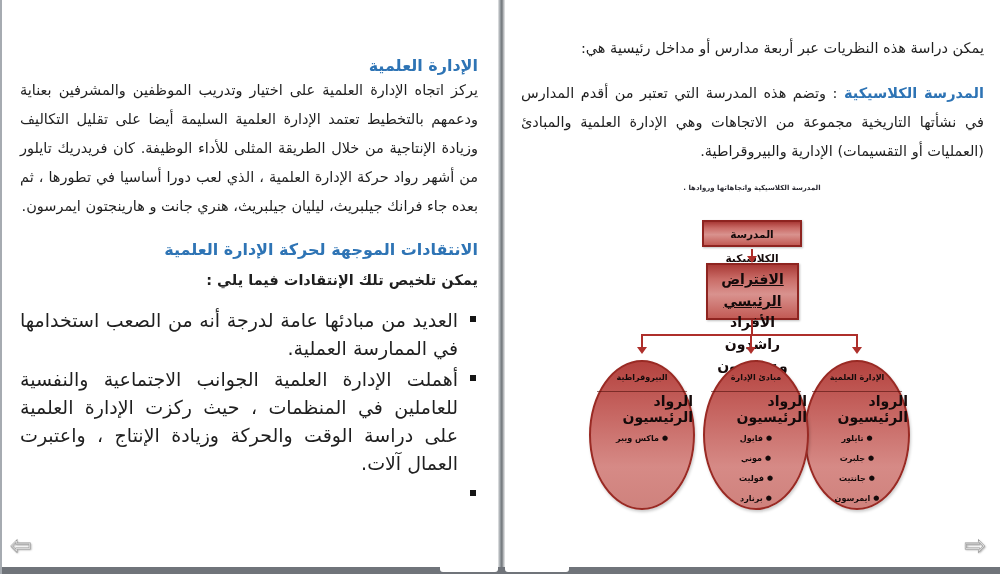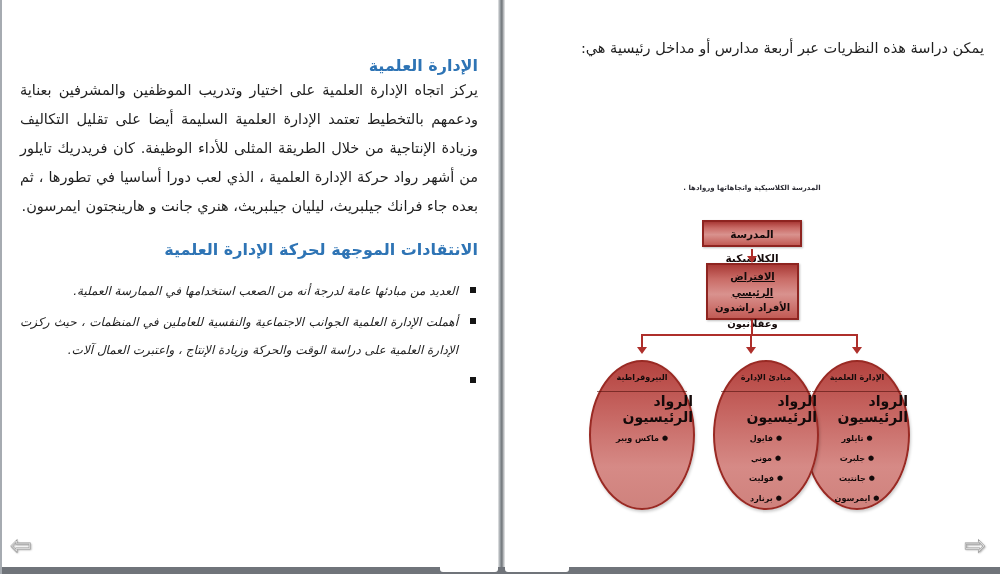--- a/index.html
+++ b/index.html
@@ -23,44 +23,44 @@
 
   .h-blue { color:#2E74B5; font-size:16px; font-weight:bold; text-align:right; }
   .body-text { font-size:14.5px; line-height:29px; text-align:justify; }
   .page-left .body-text { margin-top:1px; }
   .h2-gap { margin-top:19px; }
   .intro-bold { margin-top:13px; font-size:14.5px; font-weight:bold; text-align:right; }
   .lead-blue { color:#2E74B5; font-weight:bold; }
   .rp-para2 { margin-top:16px; }
 
   .bullets { list-style:none; margin-top:18px; }
-  .bullets li { position:relative; padding-right:20px; font-size:12px; line-height:28px;
-                margin-bottom:3px; text-align:justify;font-style:italic; }
+  .bullets li { position:relative; padding-right:20px; font-size:19px; line-height:28px;
+                margin-bottom:3px; text-align:justify; }
   .sq { position:absolute; right:2px; top:10px; width:6px; height:6px; background:#151515; display:block; }
 
   
   .diagram { position:absolute; left:0; top:180px; width:531px; height:370px; direction:rtl; }
   .dg-caption { position:absolute; left:145px; top:4px; width:204px; text-align:center;
                 font-size:7px; font-weight:bold; color:#2b2b33; }
   .dg-box { position:absolute; background:linear-gradient(180deg,#a93a36 0%,#c96b66 26%,#d9928e 55%,#c25b55 100%);
             border:2px solid #8e2420; color:#140a0a; font-weight:bold; text-align:center;
             box-shadow:1px 1px 2px rgba(0,0,0,0.25); }
   .dg-root { left:197px; top:40px; width:100px; height:27px; font-size:10.5px; line-height:24px; }
-  .dg-assume { left:201px; top:83px; width:93px; height:57px; font-size:10px; padding-top:4px; line-height:1.55; }
+  .dg-assume { left:201px; top:83px; width:93px; height:57px; font-size:14px; padding-top:4px; line-height:1.55; }
   .dg-assume .u { text-decoration:underline; }
   .dg-line { position:absolute; background:#ae2f2b; }
   .ah { position:absolute; width:0; height:0; border-left:5px solid transparent;
         border-right:5px solid transparent; border-top:7px solid #ae2f2b; }
 
   .ellipse { position:absolute; top:180px; width:106px; height:150px; border-radius:50%;
              border:2px solid #992a24; color:#140a0a; font-weight:bold;
              background:linear-gradient(180deg,#b4423e 0%,#c4615d 30%,#d68a86 72%,#cf827d 100%);
              display:flex; flex-direction:column; align-items:center; padding-top:11px;
              box-shadow:1px 2px 3px rgba(0,0,0,0.2); }
-  .e-right { left:299px; } .e-mid { left:208px; } .e-left { left:84px; }
+  .e-right { left:299px; } .e-mid { left:198px; } .e-left { left:84px; }
   .e-title { font-size:8px; }
   .e-div { width:88%; border-top:1px solid rgba(80,15,12,0.6); margin-top:9px; }
   .e-label { font-size:14px; margin-top:1px; }
   .e-item { font-size:8px; line-height:13px; margin-top:7px; display:flex; align-items:center; gap:3px; }
   .e-item .dot { font-size:7px; }
 
   .nav-arrow { position:absolute; bottom:16px; font-size:26px; line-height:26px; color:#ececec;
                text-shadow:0 1px 1px #bdbdbd, 1px 1px 2px #9a9a9a; cursor:pointer;
                -webkit-text-stroke:0.6px #9a9a9a; }
   .nav-prev { left:8px; }
@@ -69,20 +69,21 @@
 </head>
 <body>
 
 <div class="viewer">
 
   <div class="page page-left">
     <div class="content">
       <h2 class="h-blue">الإدارة العلمية</h2>
       <p class="body-text">يركز اتجاه الإدارة العلمية على اختيار وتدريب الموظفين والمشرفين بعناية ودعمهم بالتخطيط تعتمد الإدارة العلمية السليمة أيضا على تقليل التكاليف وزيادة الإنتاجية من خلال الطريقة المثلى للأداء الوظيفة. كان فريدريك تايلور من أشهر رواد حركة الإدارة العلمية ، الذي لعب دورا أساسيا في تطورها ، ثم بعده جاء فرانك جيلبريث، ليليان جيلبريث، هنري جانت و هارينجتون ايمرسون.</p>
       <h2 class="h-blue h2-gap">الانتقادات الموجهة لحركة الإدارة العلمية</h2>
+      <p class="intro-bold">يمكن تلخيص تلك الإنتقادات فيما يلي :</p>
       <ul class="bullets">
         <li>
           <span class="sq"></span>
           <span>العديد من مبادئها عامة لدرجة أنه من الصعب استخدامها في الممارسة العملية.</span>
         </li>
         <li>
           <span class="sq"></span>
           <span>أهملت الإدارة العلمية الجوانب الاجتماعية والنفسية للعاملين في المنظمات ، حيث ركزت الإدارة العلمية على دراسة الوقت والحركة وزيادة الإنتاج ، واعتبرت العمال آلات.</span>
         </li>
         <li>
@@ -90,20 +91,21 @@
         </li>
       </ul>
     </div>
   </div>
 
   <div class="divider"></div>
 
   <div class="page page-right">
     <div class="content">
       <p class="body-text">يمكن دراسة هذه النظريات عبر أربعة مدارس أو مداخل رئيسية هي:</p>
+      <p class="body-text rp-para2"><span class="lead-blue">المدرسة الكلاسيكية</span><span> : وتضم هذه المدرسة التي تعتبر من أقدم المدارس في نشأتها التاريخية مجموعة من الاتجاهات وهي الإدارة العلمية والمبادئ (العمليات أو التقسيمات) الإدارية والبيروقراطية.</span></p>
     </div>
 
     <div class="diagram">
       <div class="dg-caption">المدرسة الكلاسيكية واتجاهاتها وروادها .</div>
 
       <div class="dg-box dg-root">المدرسة الكلاسيكية</div>
 
       <div class="dg-line" style="left:246px; top:69px; width:2px; height:8px;"></div>
       <div class="ah" style="left:242px; top:76px;"></div>
 

